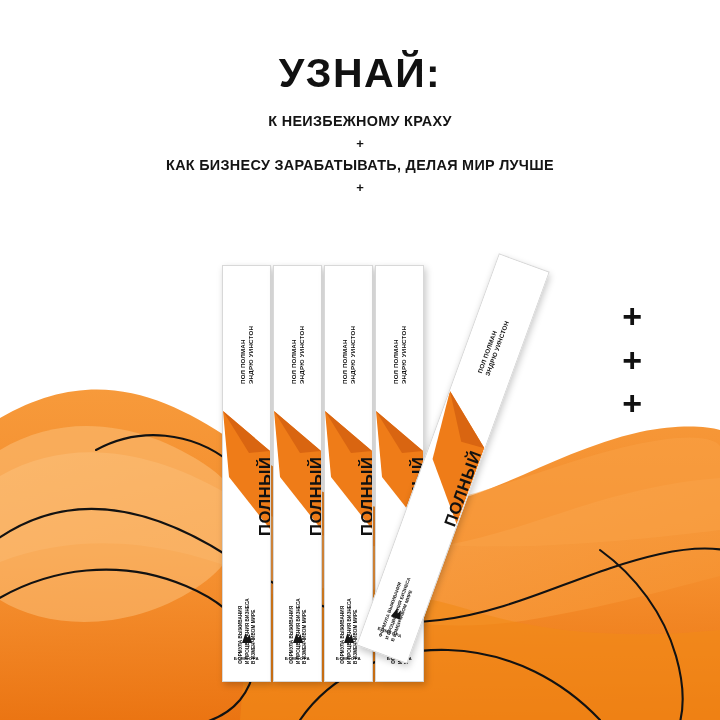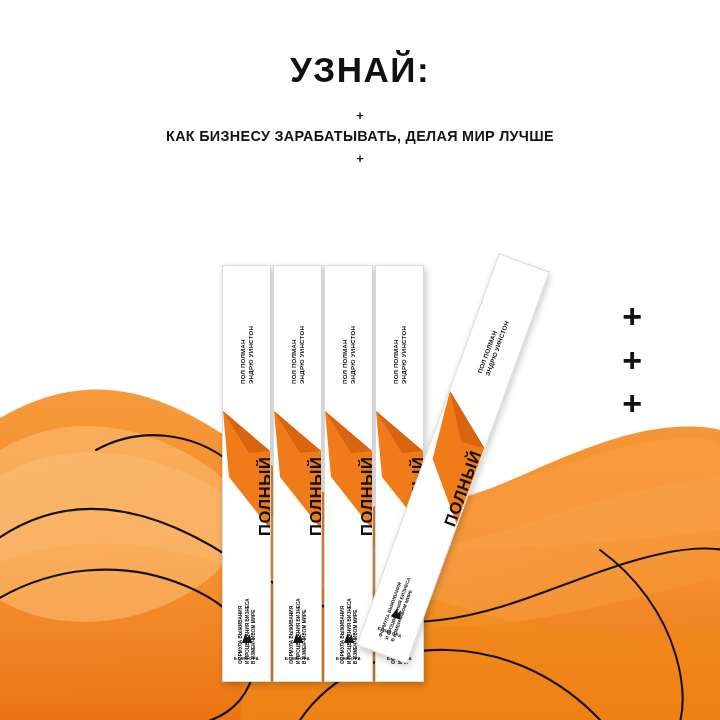--- a/index.html
+++ b/index.html
@@ -25,21 +25,21 @@
   
   .headline-block {
     position: absolute;
     top: 52px;
     left: 0;
     width: 720px;
     text-align: center;
     z-index: 6;
   }
   .headline-main {
-    font-size: 35px;
+    font-size: 41px;
     font-weight: bold;
     letter-spacing: 1.5px;
     color: #111111;
     line-height: 1.05;
     margin-bottom: 17px;
   }
   .headline-line {
     font-size: 14.4px;
     font-weight: bold;
     letter-spacing: 0.3px;
@@ -193,20 +193,21 @@
       <path d="M-4,300 C50,268 120,258 186,286 C248,312 272,360 240,400
                C218,426 180,430 150,424"></path>
       <path d="M300,420 C330,376 386,348 448,350 C512,352 564,382 600,420"></path>
       <path d="M600,250 C636,276 664,314 676,356 C684,384 684,406 680,422"></path>
       <path d="M96,150 C140,126 192,132 230,162"></path>
     </g>
   </svg>
 
   <div class="headline-block">
     <div class="headline-main">УЗНАЙ:</div>
+    <div class="headline-line">К НЕИЗБЕЖНОМУ КРАХУ</div>
     <div class="headline-plus">+</div>
     <div class="headline-line">КАК БИЗНЕСУ ЗАРАБАТЫВАТЬ, ДЕЛАЯ МИР ЛУЧШЕ</div>
     <div class="headline-plus">+</div>
   </div>
 
   <div class="plus-marks">
     <div>+</div>
     <div>+</div>
     <div>+</div>
   </div>

